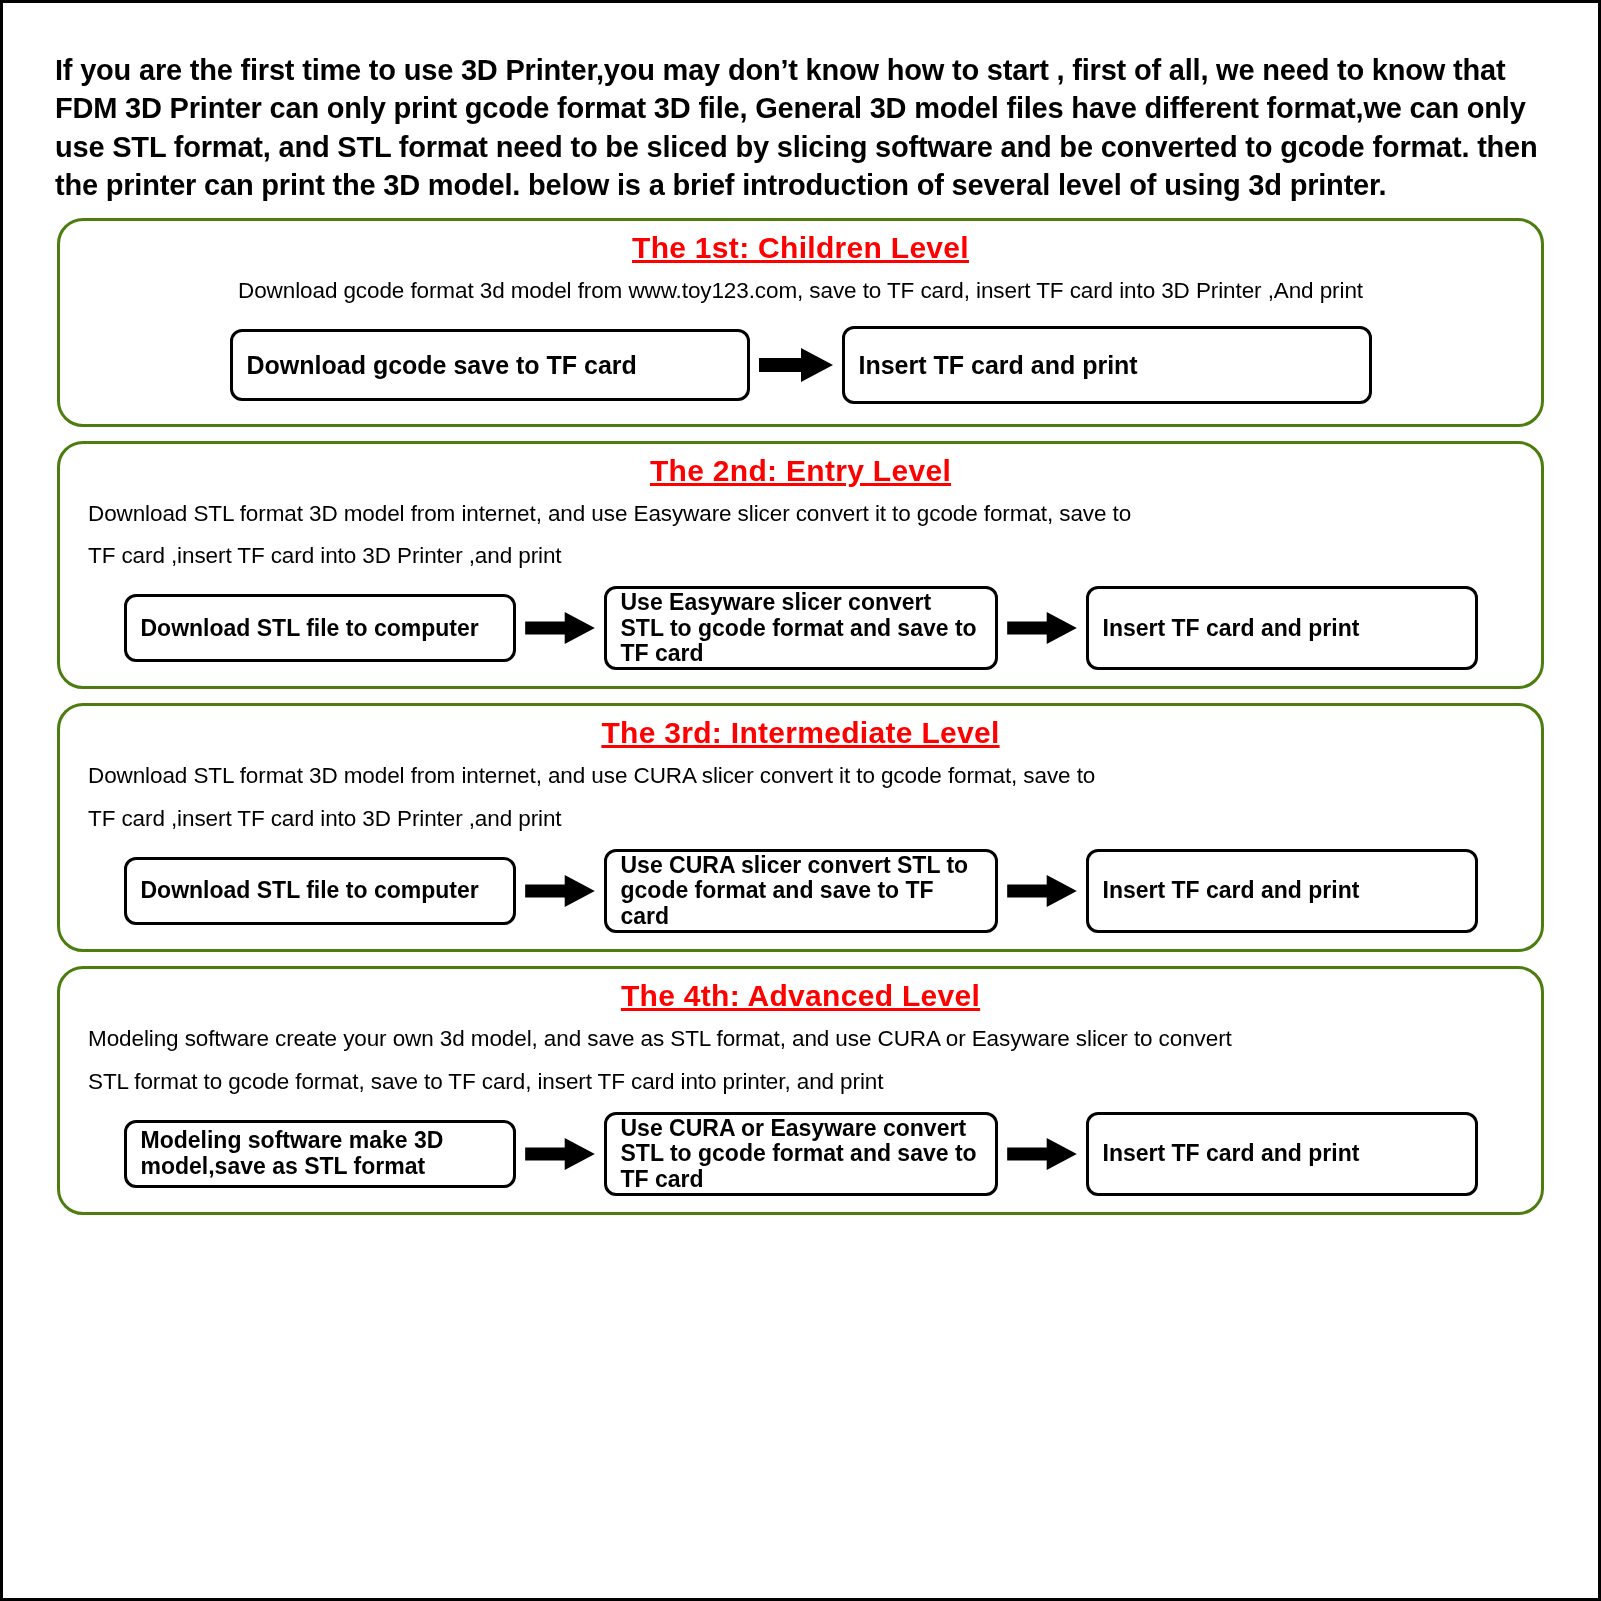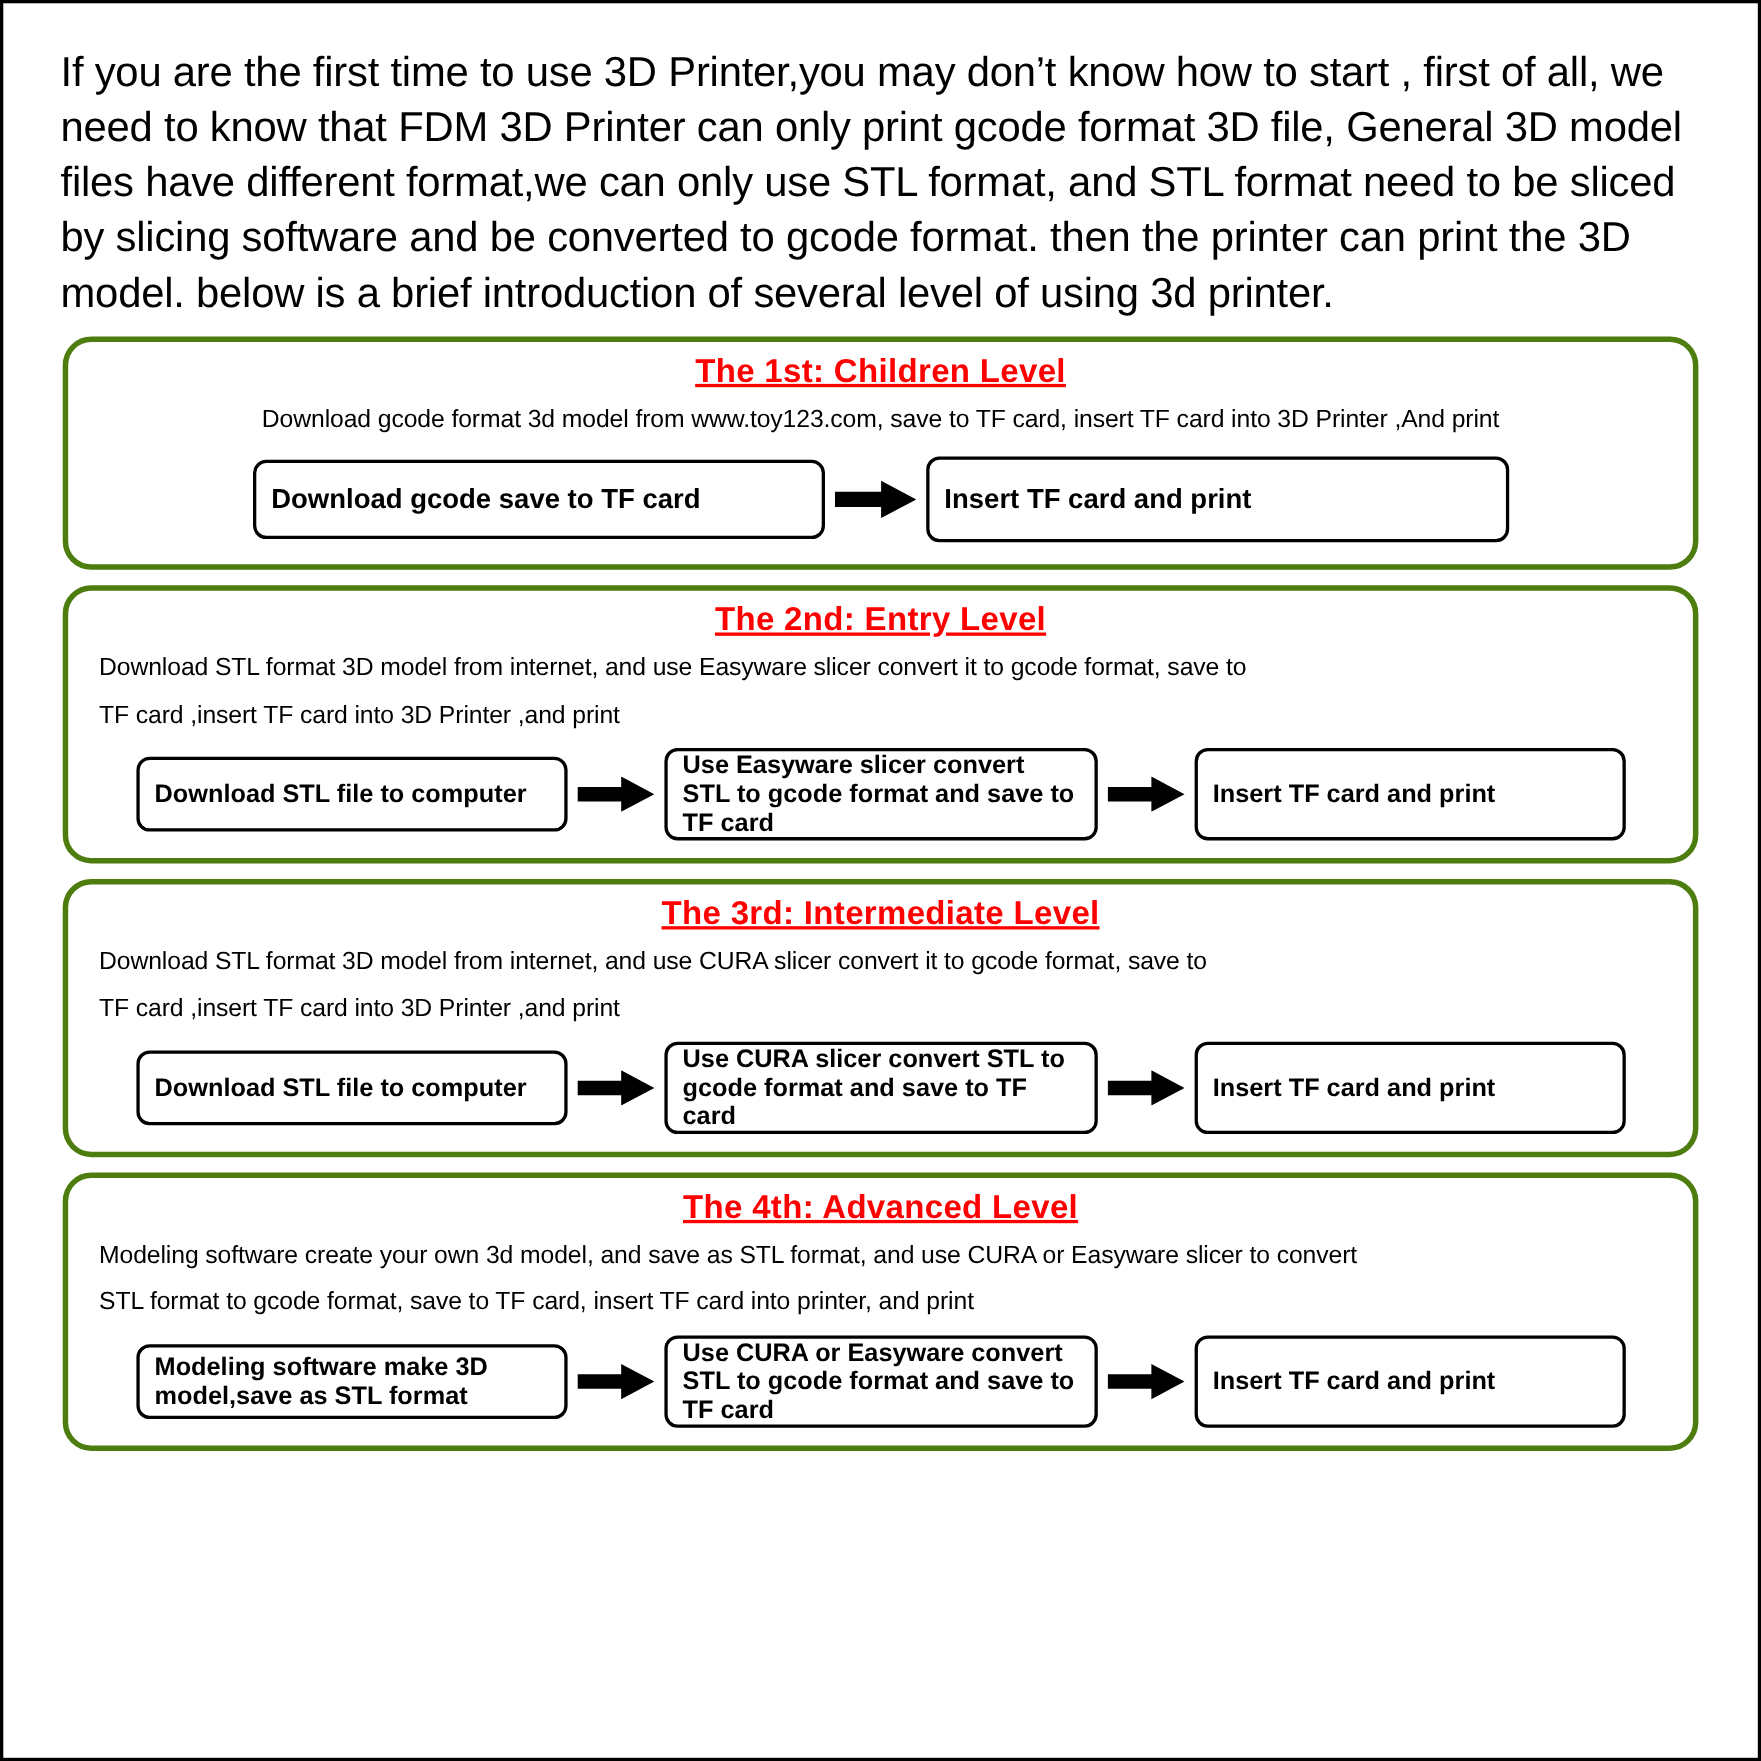--- a/index.html
+++ b/index.html
@@ -38,31 +38,31 @@
     padding: 4px 30px 10px 30px;
     font-size: 55px;
     font-weight: 400;
     letter-spacing: 0.5px;
     line-height: 1.12;
     white-space: nowrap;
   }
 
   
   .intro {
-    margin: 12px 10px 0 10px;
-    font-size: 38px;
-    font-weight: normal;
+    margin: 22px 10px 0 10px;
+    font-size: 29px;
+    font-weight: bold;
     line-height: 1.32;
     letter-spacing: -0.2px;
   }
 
   
   .level {
     position: relative;
-    border: 5px solid #4d7c0f;
+    border: 3px solid #4d7c0f;
     border-radius: 26px;
     margin: 14px 12px 0 12px;
     padding: 10px 20px 16px 20px;
     box-sizing: border-box;
   }
   .level-title {
     text-align: center;
     color: #ff0000;
     font-weight: bold;
     font-size: 30px;

